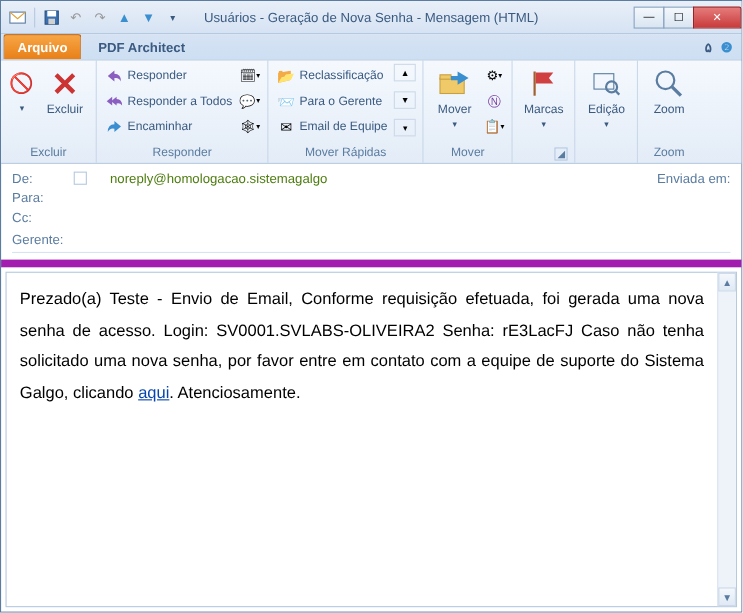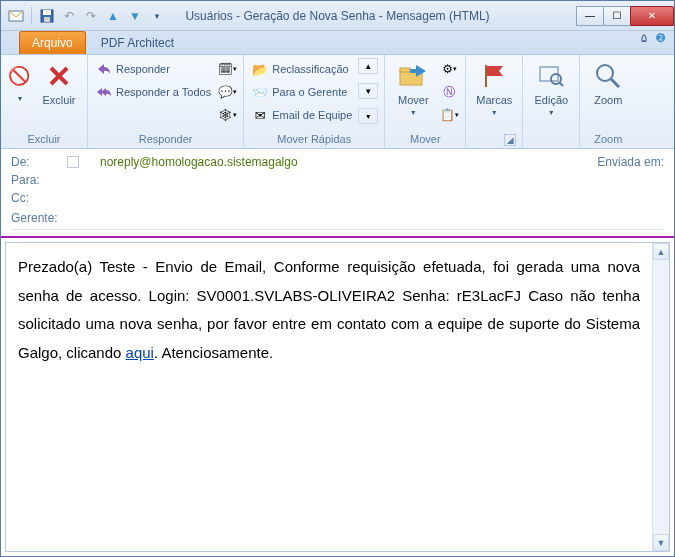--- a/index.html
+++ b/index.html
@@ -10,21 +10,21 @@
   .titlebar { height: 30px; background: linear-gradient(#e8eff8,#d6e3f3); display: flex; align-items: center; border-bottom: 1px solid #b5c9e0; position: relative; }
   .qat { display: flex; align-items: center; gap: 4px; padding: 0 6px; }
   .qat-item { width: 18px; height: 18px; display: flex; align-items: center; justify-content: center; font-size: 12px; color: #3a5a80; cursor: pointer; }
   .qat-sep { width: 1px; height: 18px; background: #b5c9e0; margin: 0 2px; }
   .title-text { flex: 1; text-align: center; font-size: 12px; color: #3a5a80; position: absolute; left: 0; right: 0; pointer-events: none; }
   .win-controls { display: flex; margin-left: auto; z-index: 2; }
   .win-btn { width: 28px; height: 20px; border: 1px solid #8aa4c2; margin-left: -1px; display: flex; align-items: center; justify-content: center; font-size: 10px; background: linear-gradient(#f4f8fc,#d9e5f2); cursor: pointer; }
   .win-btn.close { background: linear-gradient(#e57c7c,#c93a3a); color: #fff; border-color: #a02020; border-top-right-radius: 2px; width: 44px; }
   
   
-  .tabstrip { height: 24px; display: flex; align-items: flex-start; background: linear-gradient(#d6e3f3,#cddff3); padding-left: 18px; border-bottom: 1px solid #b5c9e0; position: relative; }
+  .tabstrip { height: 24px; display: flex; align-items: center; background: linear-gradient(#d6e3f3,#cddff3); padding-left: 2px; border-bottom: 1px solid #b5c9e0; position: relative; font-weight: bold; }
   .tab { padding: 4px 12px; font-size: 12px; border: 1px solid transparent; border-bottom: none; cursor: pointer; color: #3a5a80; }
   .tab.file { background: linear-gradient(#f7a646,#e87f17); color: #fff; border-color: #c96a10; border-top-left-radius: 3px; border-top-right-radius: 3px; margin-right: 2px; }
   .tab.active { background: #f5f9fe; border-color: #b5c9e0; border-top-left-radius: 3px; border-top-right-radius: 3px; color: #3a5a80; position: relative; top: 1px; }
   .tabstrip-right { margin-left: auto; display: flex; gap: 8px; padding-right: 8px; font-size: 12px; color: #3a5a80; }
   .tabstrip-right span { cursor: pointer; }
   
   
   .ribbon { height: 94px; background: linear-gradient(#f5f9fe,#e3ecf7); border-bottom: 1px solid #b5c9e0; display: flex; }
   .group { border-right: 1px solid #c9d8ea; padding: 3px 6px 0 6px; display: flex; flex-direction: column; }
   .group-body { flex: 1; display: flex; align-items: flex-start; gap: 4px; }
@@ -35,21 +35,21 @@
   .big-btn .lbl { font-size: 11px; color: #3a5a80; text-align: center; line-height: 1.1; }
   .big-btn .dd { font-size: 8px; color: #3a5a80; }
   .btn-stack { display: flex; flex-direction: column; gap: 1px; }
   .sm-btn { display: flex; align-items: center; gap: 4px; padding: 2px 2px; cursor: pointer; height: 22px; }
   .sm-btn .ico { width: 16px; height: 16px; display: flex; align-items: center; justify-content: center; font-size: 13px; }
   .sm-btn .lbl { font-size: 11px; color: #3a5a80; white-space: nowrap; }
   .icon-col { display: flex; flex-direction: column; gap: 1px; }
   .icon-col .ico-btn { width: 20px; height: 22px; display: flex; align-items: center; justify-content: center; font-size: 12px; cursor: pointer; }
   
   
-  .headers { padding: 4px 10px 6px 10px; border-bottom: 2px solid #a21caf; font-size: 12px; color: #3a5a80; }
+  .headers { padding: 4px 10px 6px 10px; border-bottom: 7px solid #a21caf; font-size: 12px; color: #3a5a80; }
   .hrow { display: flex; align-items: center; padding: 2px 0; gap: 6px; }
   .hlabel { width: 50px; color: #5a7ca0; }
   .hval { color: #4d7c0f; padding-left: 15px; }
   .hrow.first { justify-content: space-between; }
   .sent-block { display: flex; gap: 10px; }
   .subject-row { border-bottom: 1px solid #d6e3f3; padding-bottom: 4px; margin-top: 2px; }
   
   
   .bodywrap { flex: 1; display: flex; border: 1px solid #b5c9e0; margin: 4px; position: relative; }
   .bodytext { flex: 1; padding: 10px 12px; font-family: "Times New Roman", serif; font-size: 15px; color: #000; line-height: 1.9; overflow: auto; text-align: justify; }
@@ -138,20 +138,28 @@
           </div>
           <div class="sm-btn">
             <div class="ico">
               <svg width="16" height="16">
                   <path d="M1 8 L6 4 L6 12 Z" fill="#8a5fc0"></path>
                   <path d="M5 8 L10 4 L10 6 Q15 6 15 12 Q13 9 10 10 L10 12 Z" fill="#8a5fc0"></path>
                 </svg>
             </div>
             <div class="lbl">Responder a Todos</div>
           </div>
+          <div class="sm-btn">
+            <div class="ico">
+              <svg width="16" height="16">
+                  <path d="M14 8 L8 3 L8 6 Q2 6 2 13 Q4 9 8 10 L8 13 Z" fill="#3a8fd0"></path>
+                </svg>
+            </div>
+            <div class="lbl">Encaminhar</div>
+          </div>
         </div>
         <div class="icon-col">
           <div class="ico-btn">🗓<span style="font-size:7px">▾</span></div>
           <div class="ico-btn">💬<span style="font-size:7px">▾</span></div>
           <div class="ico-btn">🕸<span style="font-size:7px">▾</span></div>
         </div>
       </div>
       <div class="group-label">Responder</div>
     </div>
 

